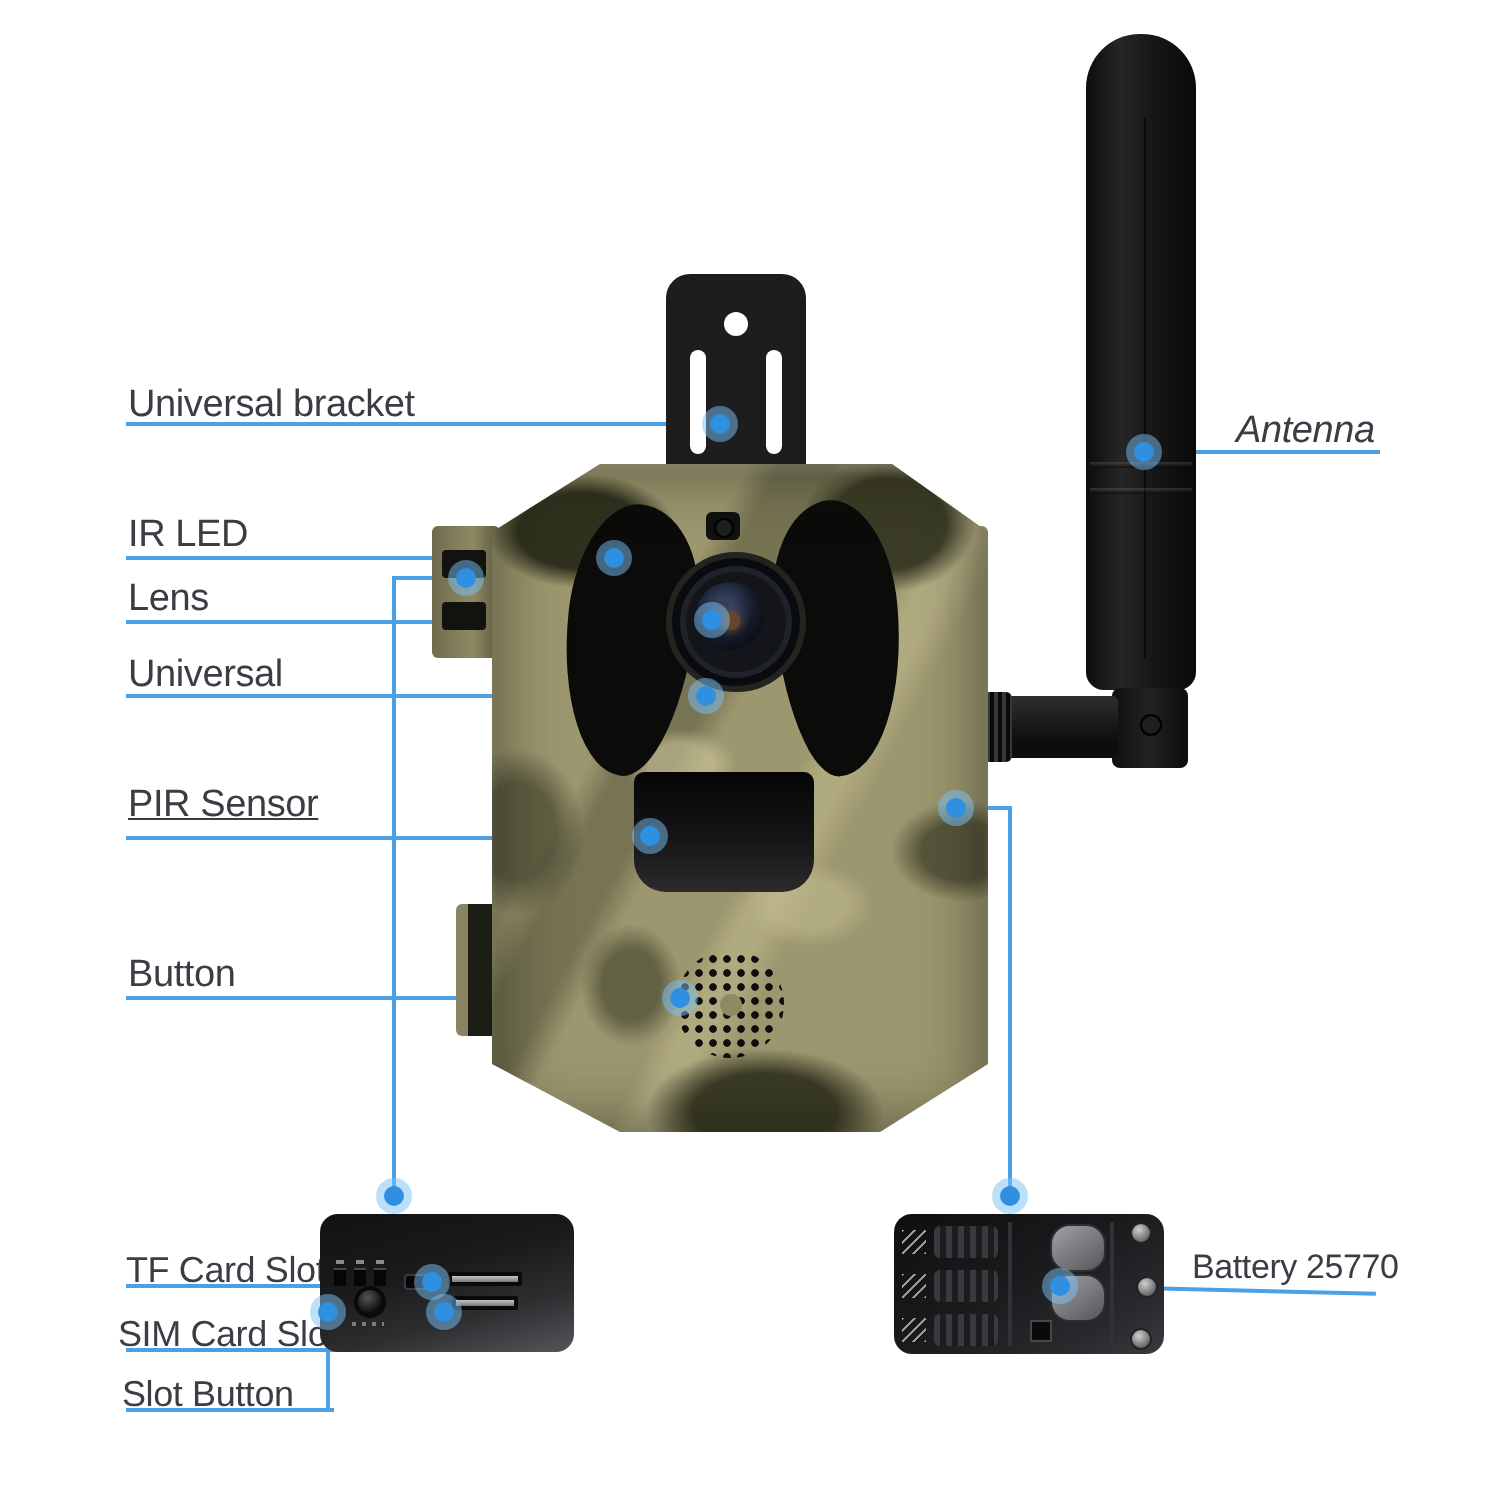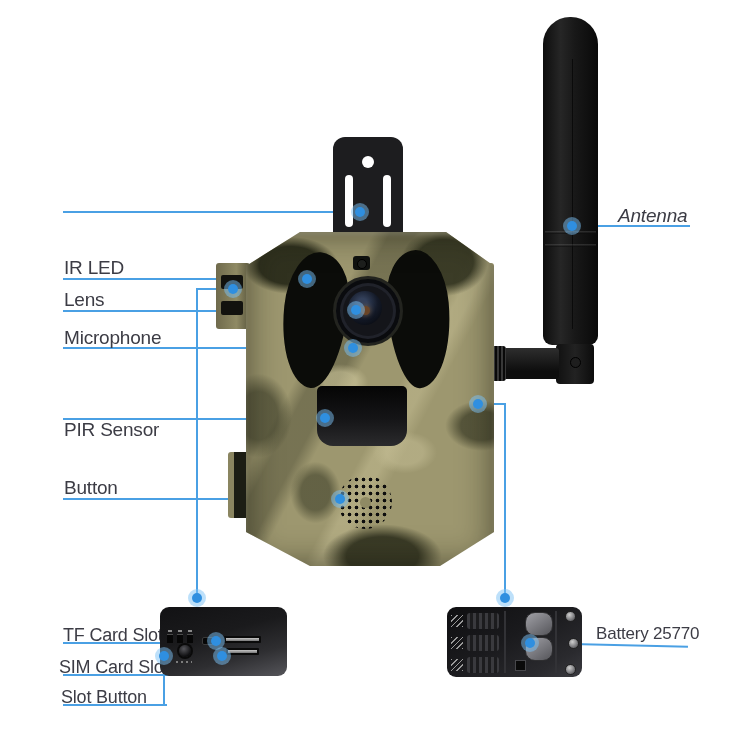--- a/index.html
+++ b/index.html
@@ -224,24 +224,25 @@
   <div class="dot" style="left:233px;top:289px;"></div>
   <div class="dot" style="left:197px;top:598px;"></div>
   <div class="dot" style="left:478px;top:404px;"></div>
   <div class="dot" style="left:505px;top:598px;"></div>
   <div class="dot" style="left:572px;top:226px;"></div>
   <div class="dot" style="left:530px;top:643px;"></div>
   <div class="dot" style="left:216px;top:641px;"></div>
   <div class="dot" style="left:222px;top:656px;"></div>
   <div class="dot" style="left:164px;top:656px;"></div>
 
+  <div class="lbl" style="left:64px;top:193px;">Universal bracket</div>
   <div class="lbl" style="left:64px;top:258px;">IR LED</div>
   <div class="lbl" style="left:64px;top:290px;">Lens</div>
-  <div class="lbl" style="left:64px;top:328px;">Microphone</div>
-  <div class="lbl" style="left:64px;top:420px;">PIR Sensor</div>
+  <div class="lbl" style="left:64px;top:328px;">Universal</div>
+  <div class="lbl" style="left:64px;top:393px;text-decoration:underline;">PIR Sensor</div>
   <div class="lbl" style="left:64px;top:478px;">Button</div>
   <div class="lbl small" style="left:63px;top:626px;">TF Card Slot</div>
   <div class="lbl small" style="left:59px;top:658px;">SIM Card Slot</div>
   <div class="lbl small" style="left:61px;top:688px;">Slot Button</div>
   <div class="lbl" style="left:618px;top:206px;font-style:italic;">Antenna</div>
   <div class="lbl tiny" style="left:596px;top:625px;">Battery 25770</div>
 
 </div>
 
 </body></html>

